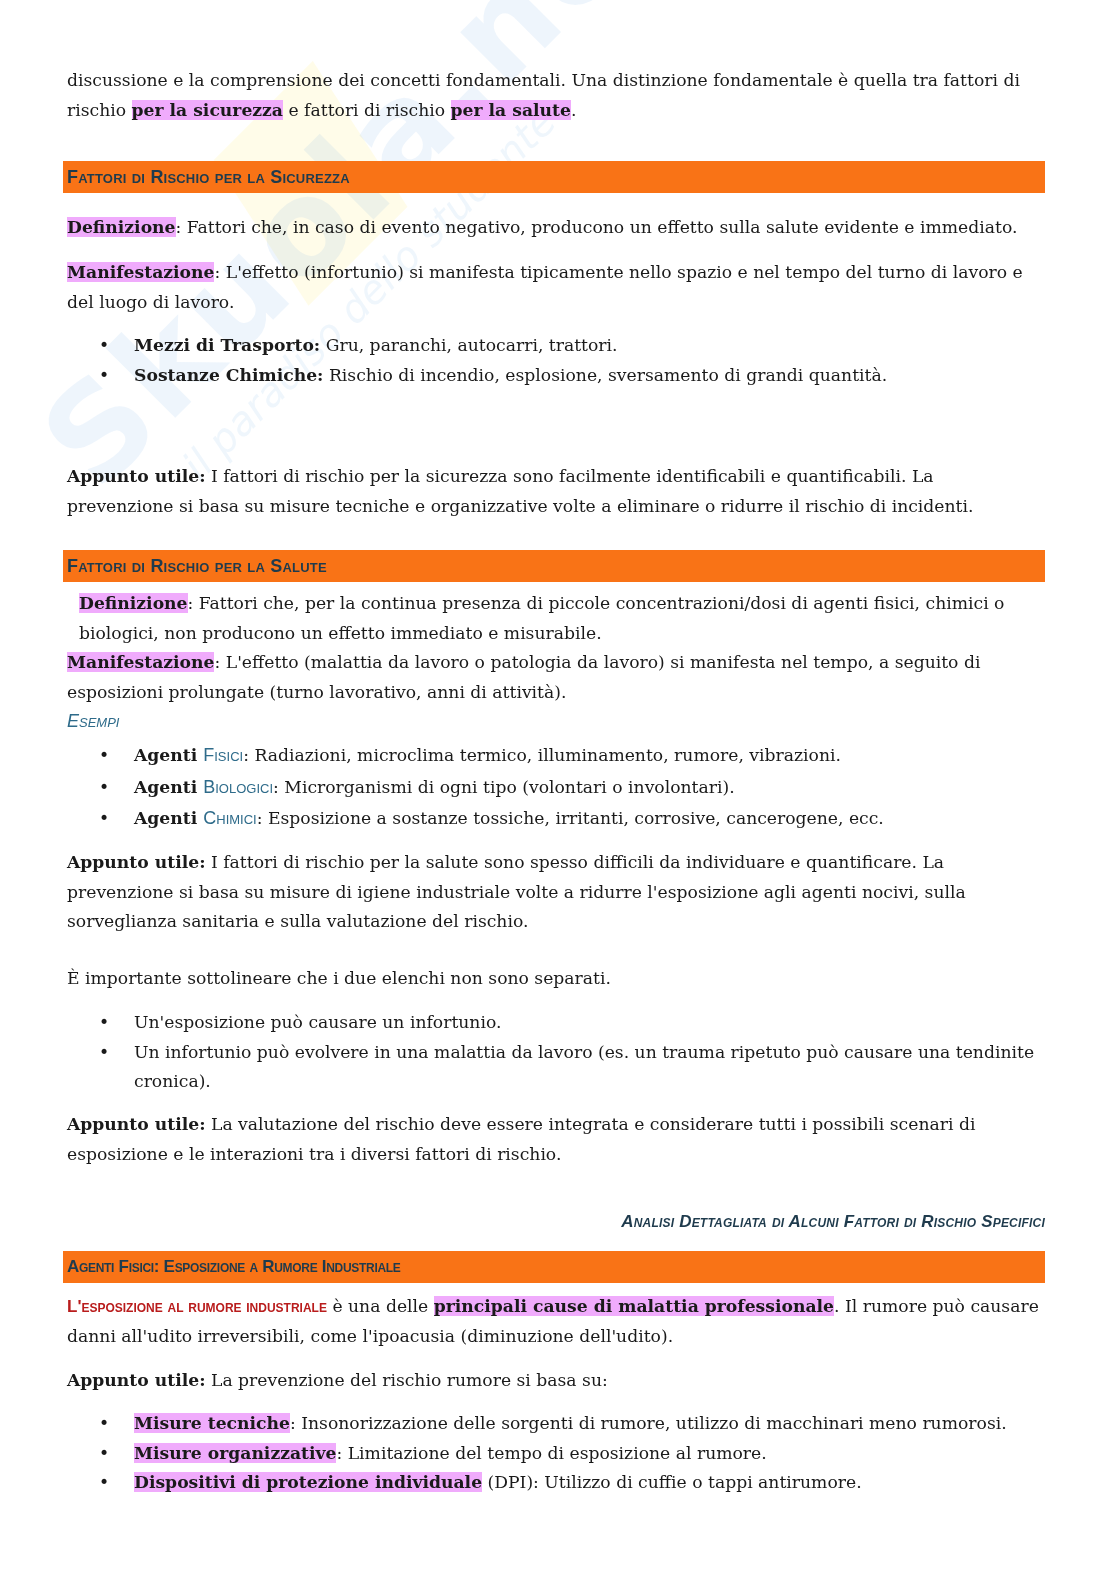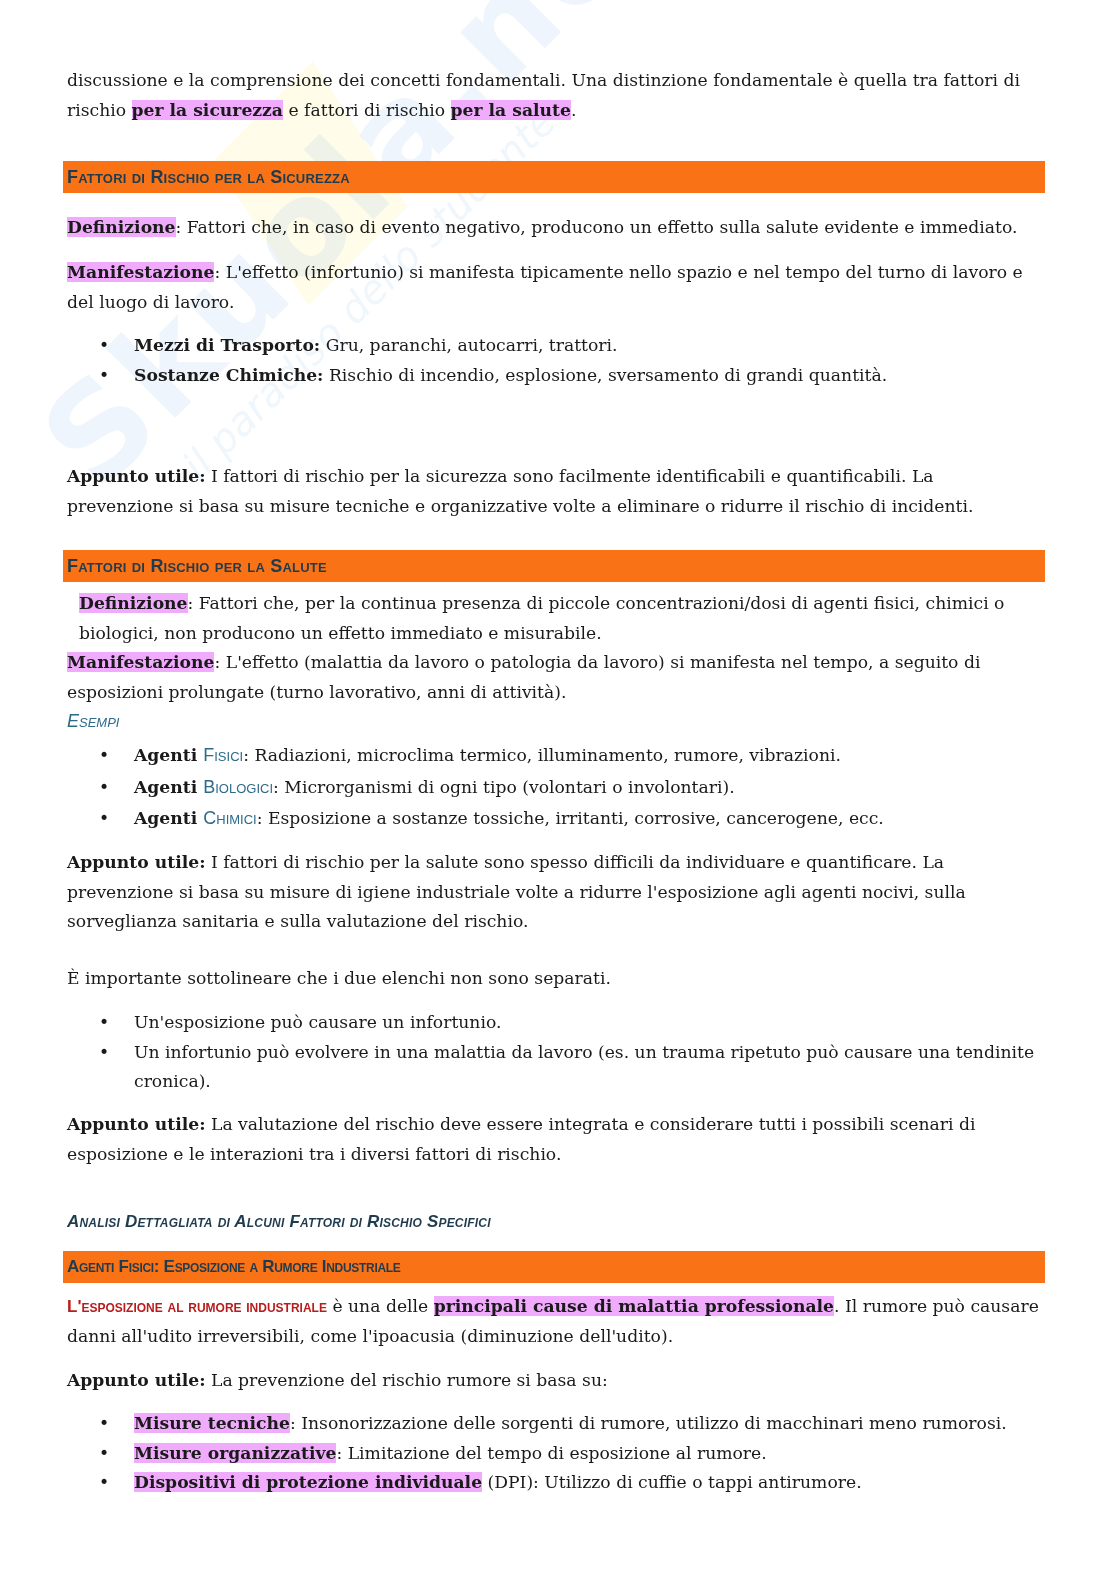--- a/index.html
+++ b/index.html
@@ -36,21 +36,21 @@
     position: absolute; left: -4px; width: 982px; height: 32px; background: #f97316;
   }
   .band-title {
     position: absolute; left: 4px; top: 5px;
     font-family: "Liberation Sans", "DejaVu Sans", sans-serif; font-weight: bold;
     font-size: 18px; color: #1f3b4d; font-variant: small-caps; letter-spacing: 0.2px;
     line-height: 22px;
   }
   .band-title.cond { font-size: 17px; letter-spacing: -0.3px; }
   .center-title {
-    position: absolute; left: 0; width: 978px; text-align: left;
+    position: absolute; left: 0; width: 978px; text-align: right;
     font-family: "Liberation Sans", "DejaVu Sans", sans-serif; font-weight: bold; font-style: italic;
     font-size: 17px; color: #1f3b4d; font-variant: small-caps; letter-spacing: 0.2px;
   }
   .esempi {
     font-family: "Liberation Sans", "DejaVu Sans", sans-serif; font-style: italic;
     font-variant: small-caps; color: #2e6b8a; font-size: 18px;
   }
   .smallcap-blue {
     font-family: "Liberation Sans", "DejaVu Sans", sans-serif; font-variant: small-caps;
     color: #2e6b8a; font-size: 18px;

